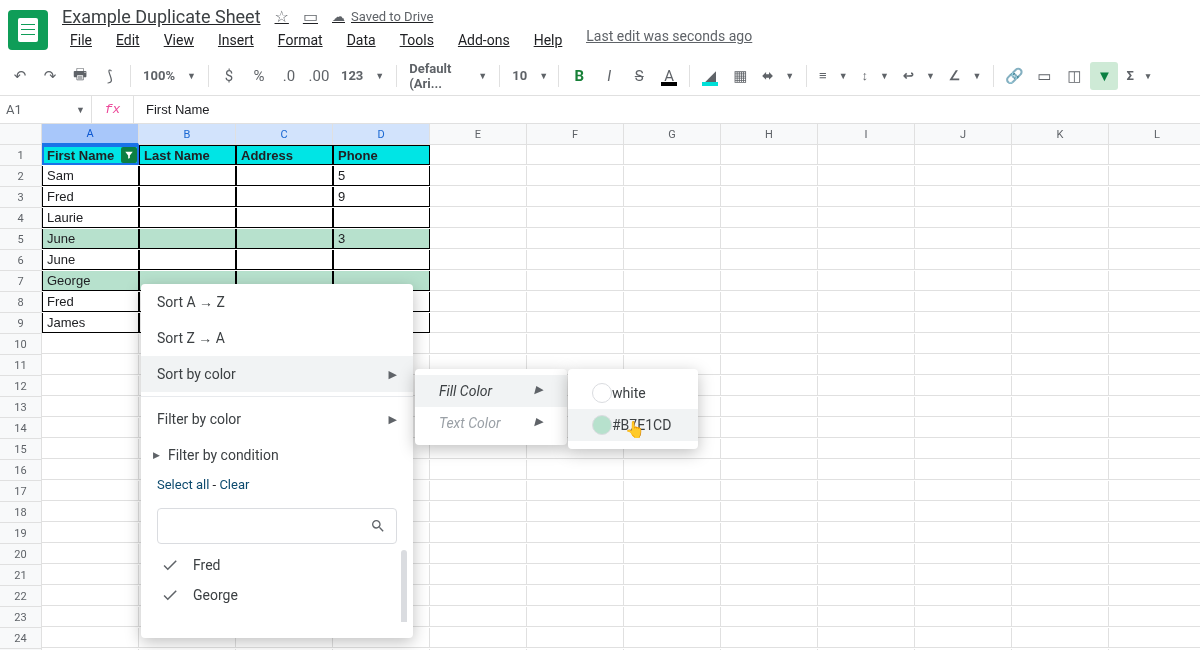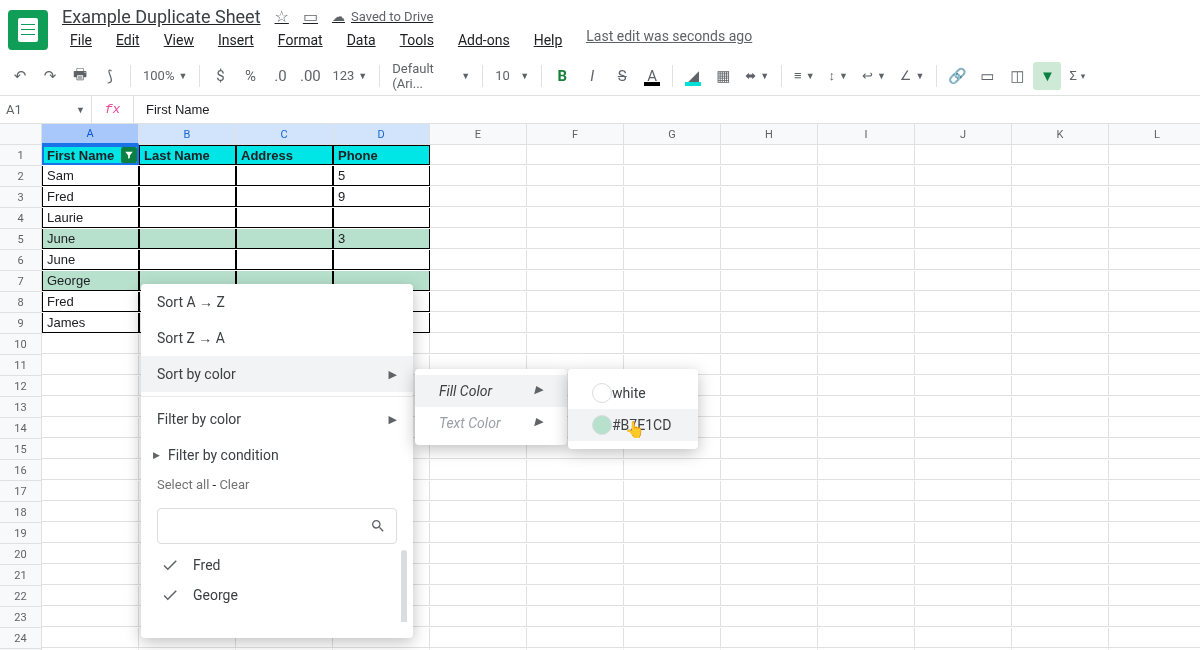--- a/index.html
+++ b/index.html
@@ -19,21 +19,21 @@
   .title-icon { color:#5f6368; font-size:16px; cursor:pointer; }
   .saved { display:flex; align-items:center; gap:6px; color:#5f6368; font-size:13px; }
   .menubar { display:flex; gap:8px; height:28px; }
   .mitem { padding:4px 8px; font-size:14px; color:#202124; cursor:pointer; border-radius:4px; }
   .last-edit { color:#5f6368; text-decoration:underline; font-size:14px; margin-left:8px; cursor:pointer; }
 
   
   .toolbar { display:flex; align-items:center; height:40px; border-bottom:1px solid #e0e0e0; padding:0 6px; gap:2px; color:#5f6368;}
   .tb { width:28px; height:28px; display:flex; align-items:center; justify-content:center; cursor:pointer; border-radius:3px; font-size:15px; }
   .tb-sep{ width:1px; height:22px; background:#e0e0e0; margin:0 4px;}
-  .tb-txt{ padding:0 6px; display:flex; align-items:center; gap:4px; font-size:13px; cursor:pointer; height:28px;}
+  .tb-txt{ padding:0 6px; display:flex; align-items:center; gap:12px; font-size:13px; cursor:pointer; height:28px;font-weight:bold;}
   .tb-txt .caret{ font-size:9px; color:#5f6368;}
   .filter-on { background:#ceead6; color:#0b8043; border-radius:3px;}
   .txtcolor { position:relative; }
   .txtcolor::after{content:""; position:absolute; bottom:4px; left:6px; right:6px; height:4px; background:#000;}
   .fillcolor { position:relative; }
   .fillcolor::after{content:""; position:absolute; bottom:4px; left:6px; right:6px; height:4px; background:#00e0d8;}
 
   
   .fxbar{ display:flex; align-items:center; height:28px; border-bottom:1px solid #e0e0e0; font-size:13px; color:#5f6368;}
   .namebox{ width:92px; display:flex; align-items:center; justify-content:space-between; padding:0 6px; border-right:1px solid #e0e0e0; height:100%;}
@@ -59,21 +59,21 @@
   
   .popup{ position:absolute; left:141px; top:160px; width:272px; background:#fff; box-shadow:0 4px 16px rgba(0,0,0,0.25); border-radius:4px; z-index:100; padding-bottom:4px;}
   .popup .pitem{ padding:10px 16px; font-size:14px; color:#3c4043; cursor:pointer; display:flex; align-items:center; justify-content:space-between;}
   .pitem.hover{ background:#f1f3f4;}
   .psub-caret{ color:#5f6368; font-size:11px;}
   .psep{ height:1px; background:#e8eaed; margin:4px 0;}
   .pbullet{ display:flex; align-items:center; gap:8px; margin-left:-4px;}
   .pbullet .tri{ font-size:9px; color:#5f6368;}
   .tri.open{ transform:rotate(90deg);}
   .links{ padding:4px 16px 10px 16px; font-size:13px;}
-  .links a{ color:#737373; text-decoration:none; cursor:pointer;}
+  .links a{ color:#0c4a6e; text-decoration:none; cursor:pointer;}
   .search-box{ margin:6px 16px; height:36px; border:1px solid #dadce0; border-radius:4px; display:flex; align-items:center; justify-content:flex-end; padding:0 10px;}
   .search-box svg{width:16px;height:16px;fill:#5f6368;}
   .value-list{ max-height:170px; overflow-y:auto; margin:0 4px 12px 16px; position:relative;}
   .vrow{ display:flex; align-items:center; gap:14px; padding:6px 4px; font-size:14px; color:#3c4043; cursor:pointer;}
   .vrow svg{width:18px; height:18px; fill:#5f6368;}
   .scrollbar-fake{ position:absolute; right:2px; top:0; width:6px; height:100px; background:#dadce0; border-radius:3px;}
 
   
   .submenu{ position:absolute; left:415px; top:245px; width:152px; background:#fff; box-shadow:0 4px 16px rgba(0,0,0,0.25); border-radius:4px; z-index:101; padding:6px 0;}
   .submenu .srow{ padding:8px 24px; font-size:14px; color:#3c4043; display:flex; justify-content:space-between; cursor:pointer;font-style:italic;}

